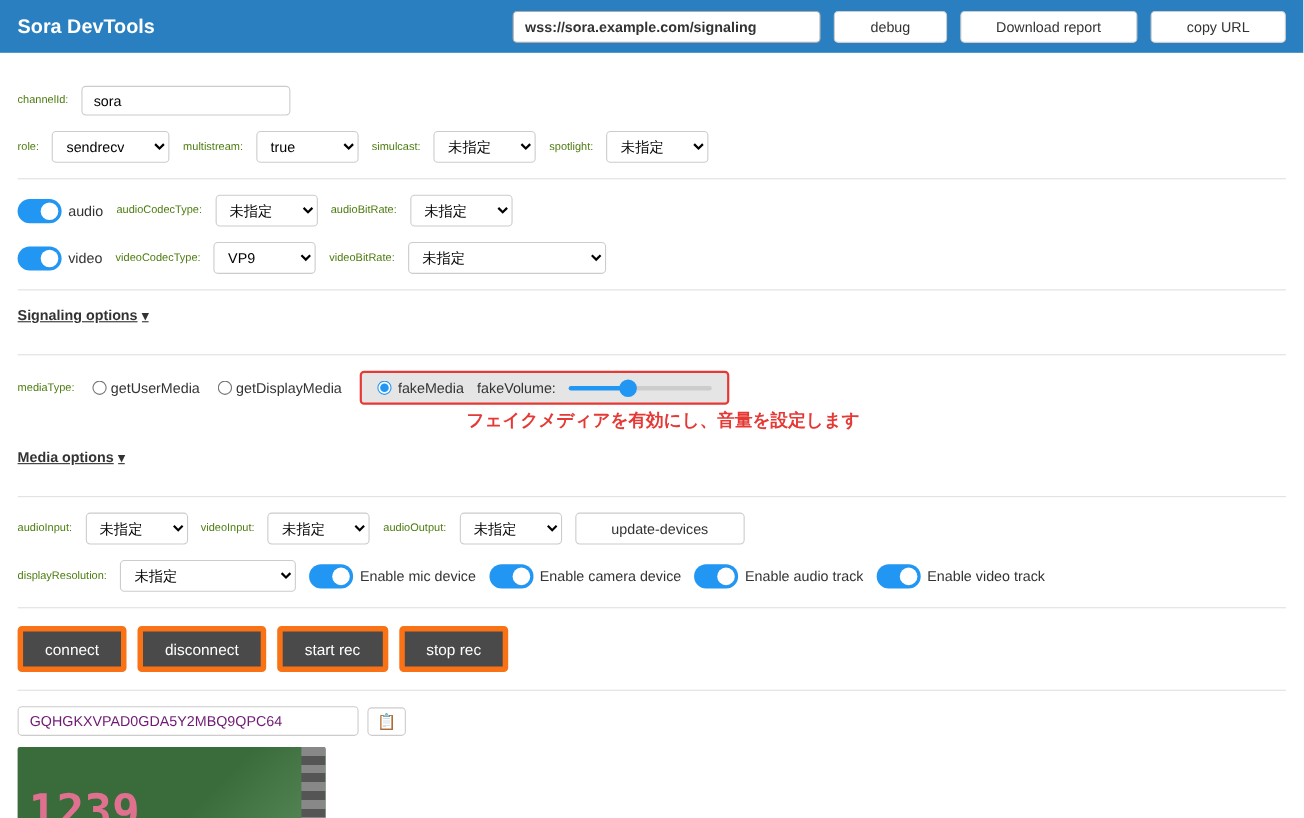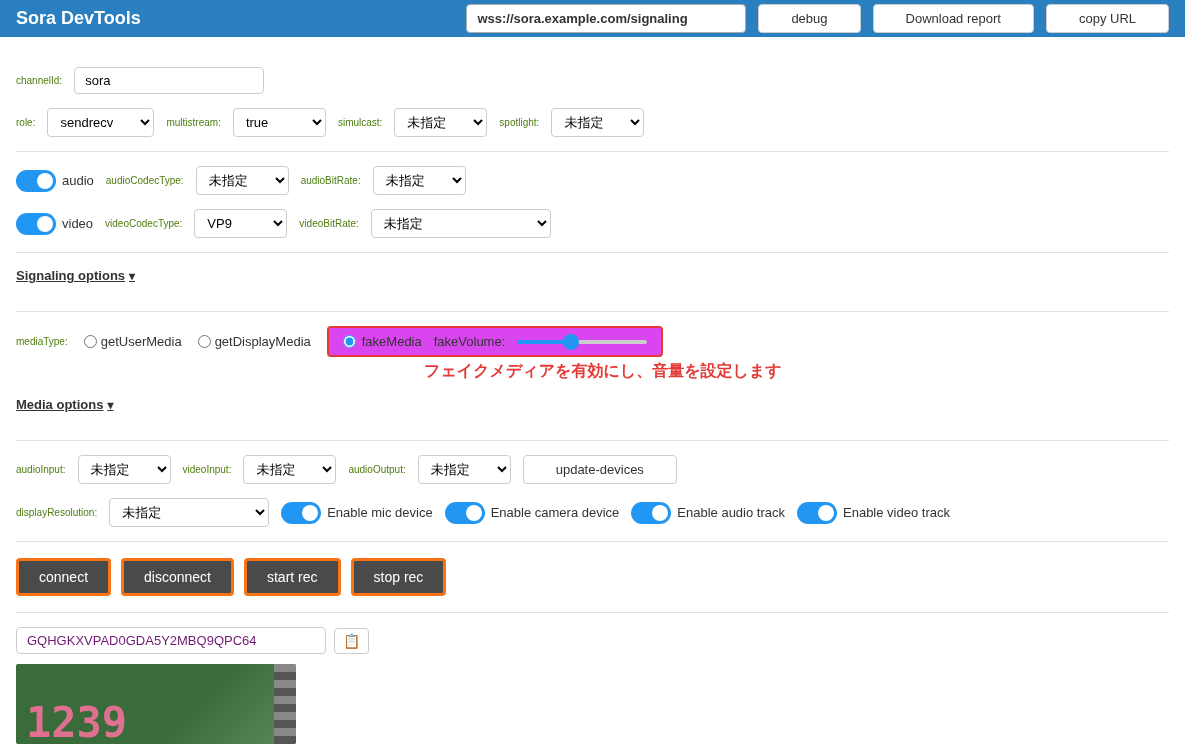--- a/index.html
+++ b/index.html
@@ -5,21 +5,21 @@
     * { box-sizing: border-box; margin: 0; padding: 0; }
     body { font-family: -apple-system, BlinkMacSystemFont, 'Segoe UI', sans-serif; font-size: 14px; background: #fff; color: #333; }
 
     
     .header {
       background: #2a7fc1;
       color: #fff;
       display: flex;
       align-items: center;
       padding: 0 16px;
-      height: 37px;
+      height: 48px;
       gap: 12px;
     }
     .header-title {
       font-size: 18px;
       font-weight: 600;
       color: #fff;
       flex: 1;
     }
     .header input {
       padding: 6px 10px;
@@ -153,21 +153,21 @@
     }
 
     
     .fake-media-box {
       border: 2px solid #e53935;
       border-radius: 4px;
       padding: 6px 14px;
       display: inline-flex;
       align-items: center;
       gap: 12px;
-      background: #d946ef;
+      background: #e5e5e5;
     }
     .fake-media-label {
       font-size: 13px;
       color: #333;
     }
     .fake-volume-label {
       font-size: 13px;
       color: #333;
     }
     input[type="range"].volume-slider {
@@ -199,21 +199,21 @@
 
     
     .btn-row {
       display: flex;
       gap: 10px;
       margin: 16px 0;
     }
     .action-btn {
       padding: 8px 20px;
       border-radius: 4px;
-      border: 3px solid #f97316;
+      border: 5px solid #f97316;
       background: #4a4a4a;
       color: #fff;
       font-size: 14px;
       cursor: pointer;
     }
 
     
     .session-row {
       display: flex;
       align-items: center;

